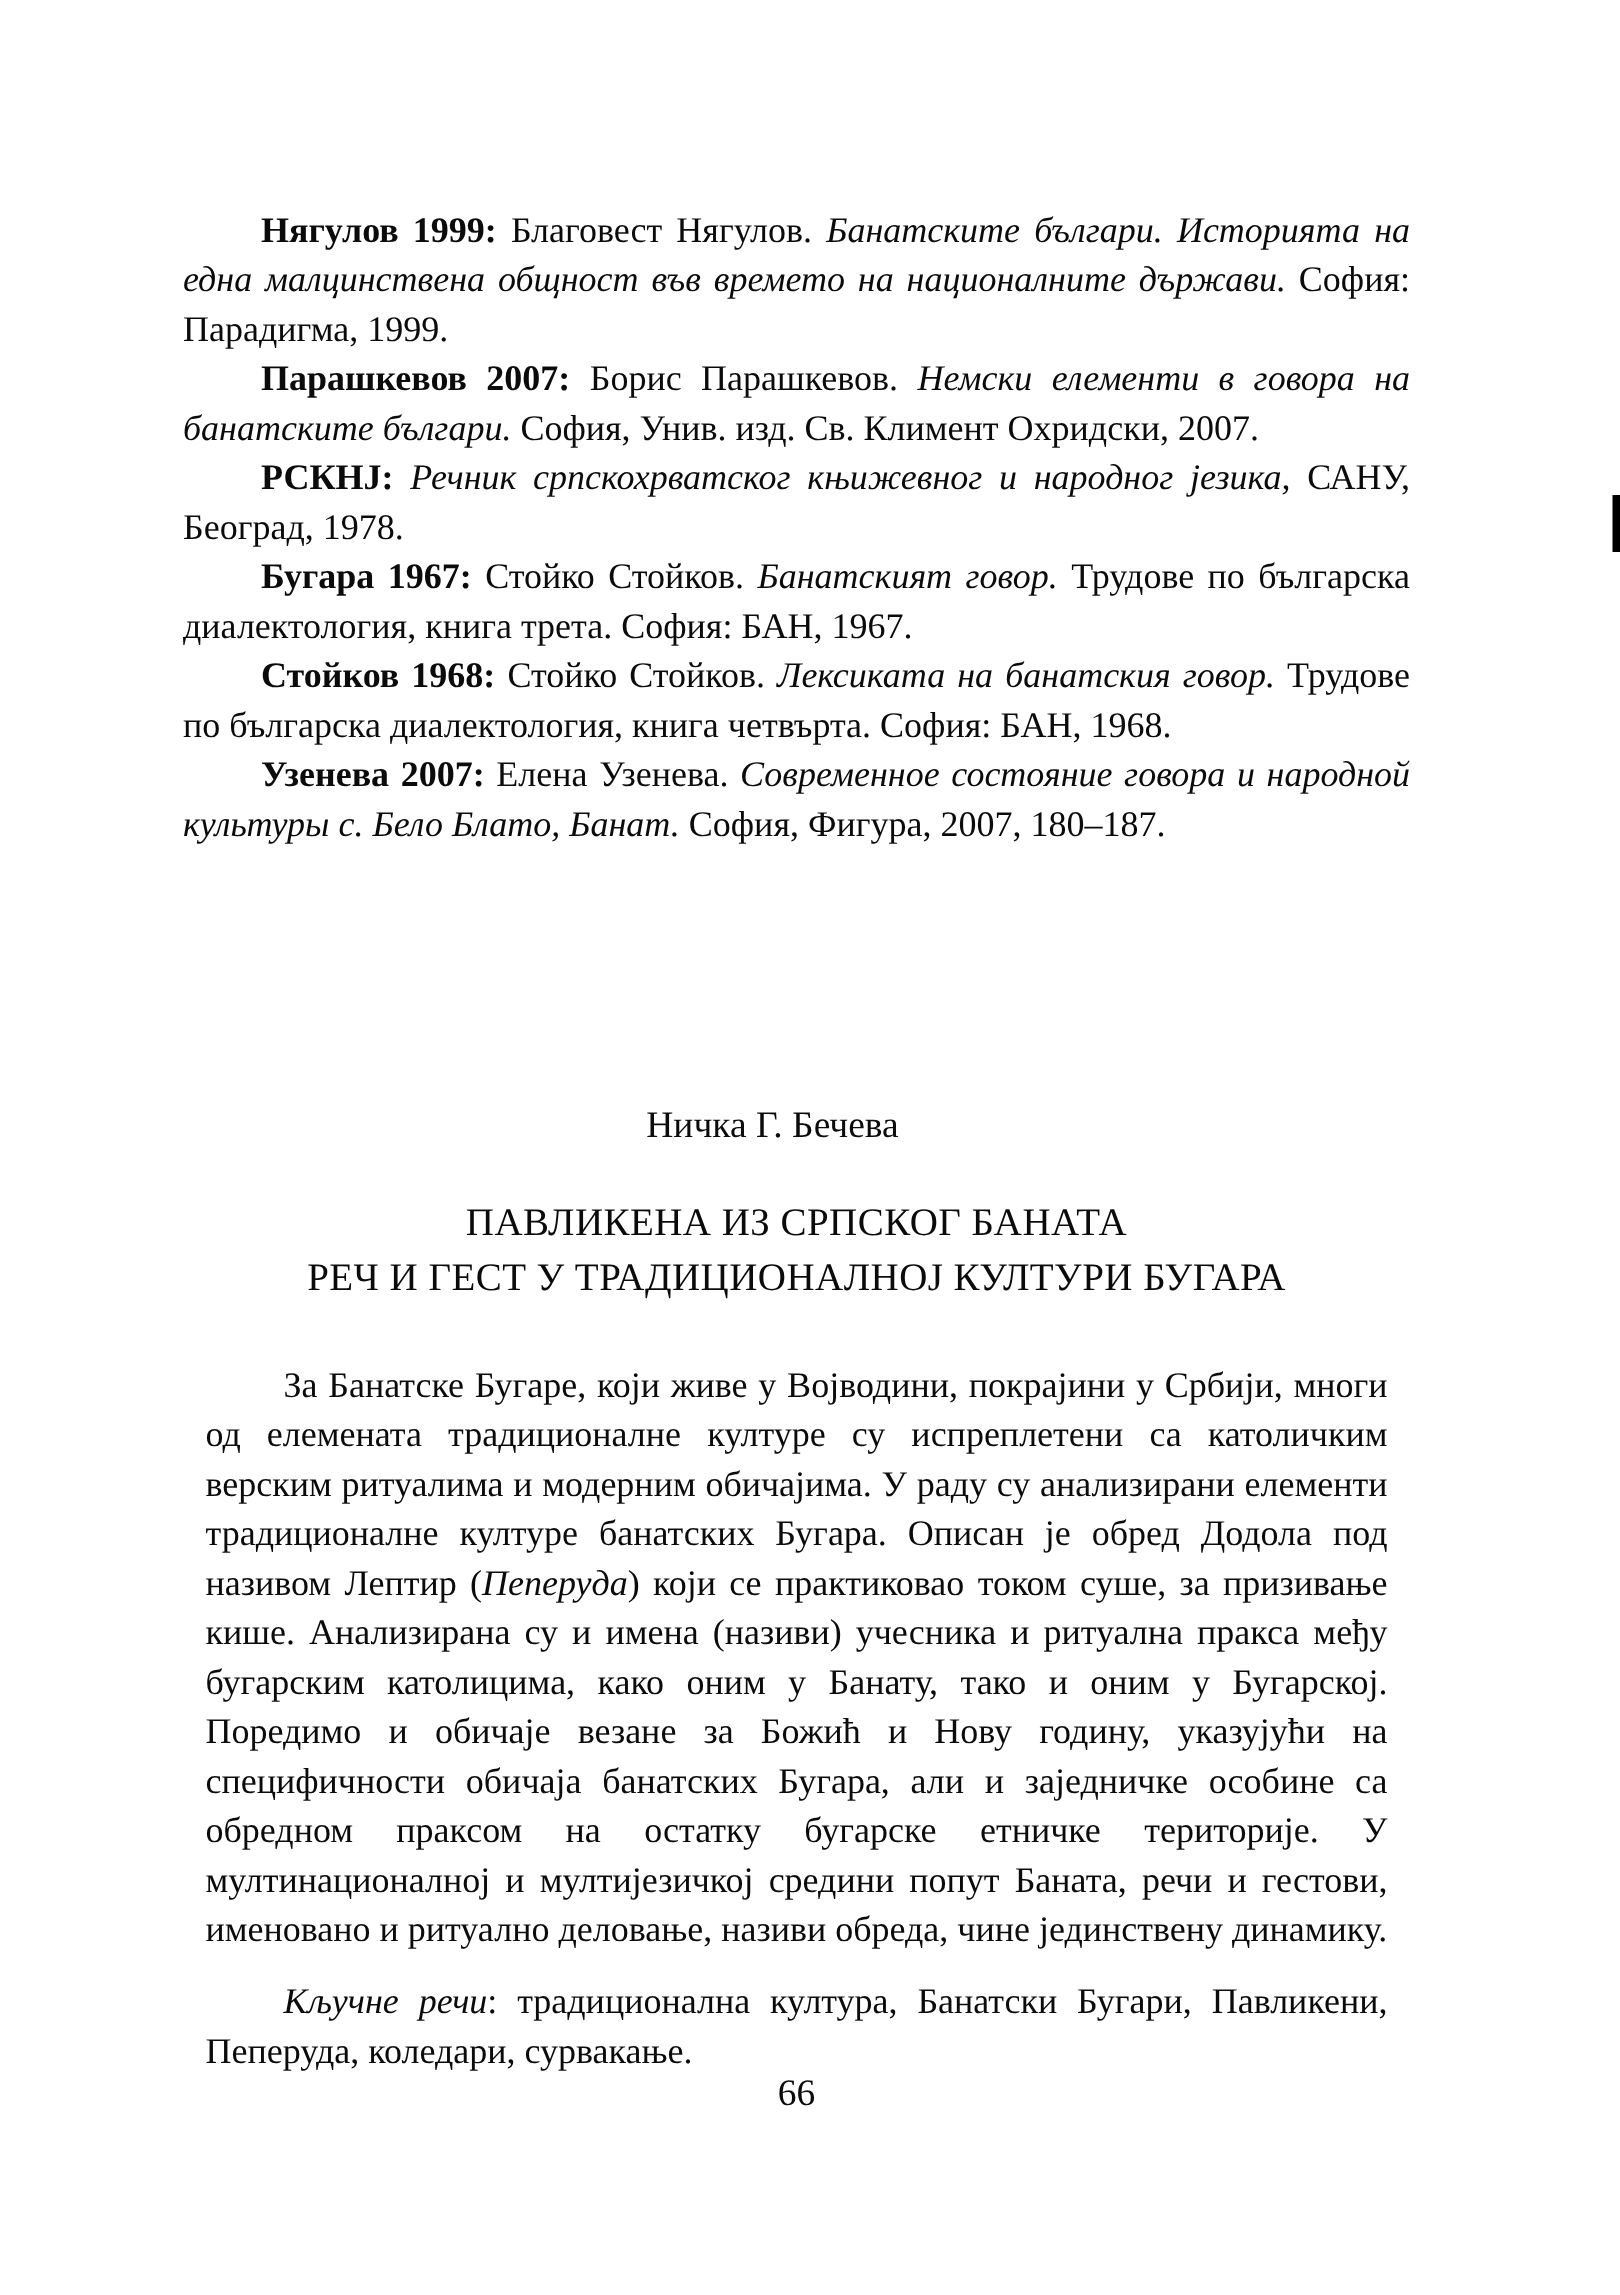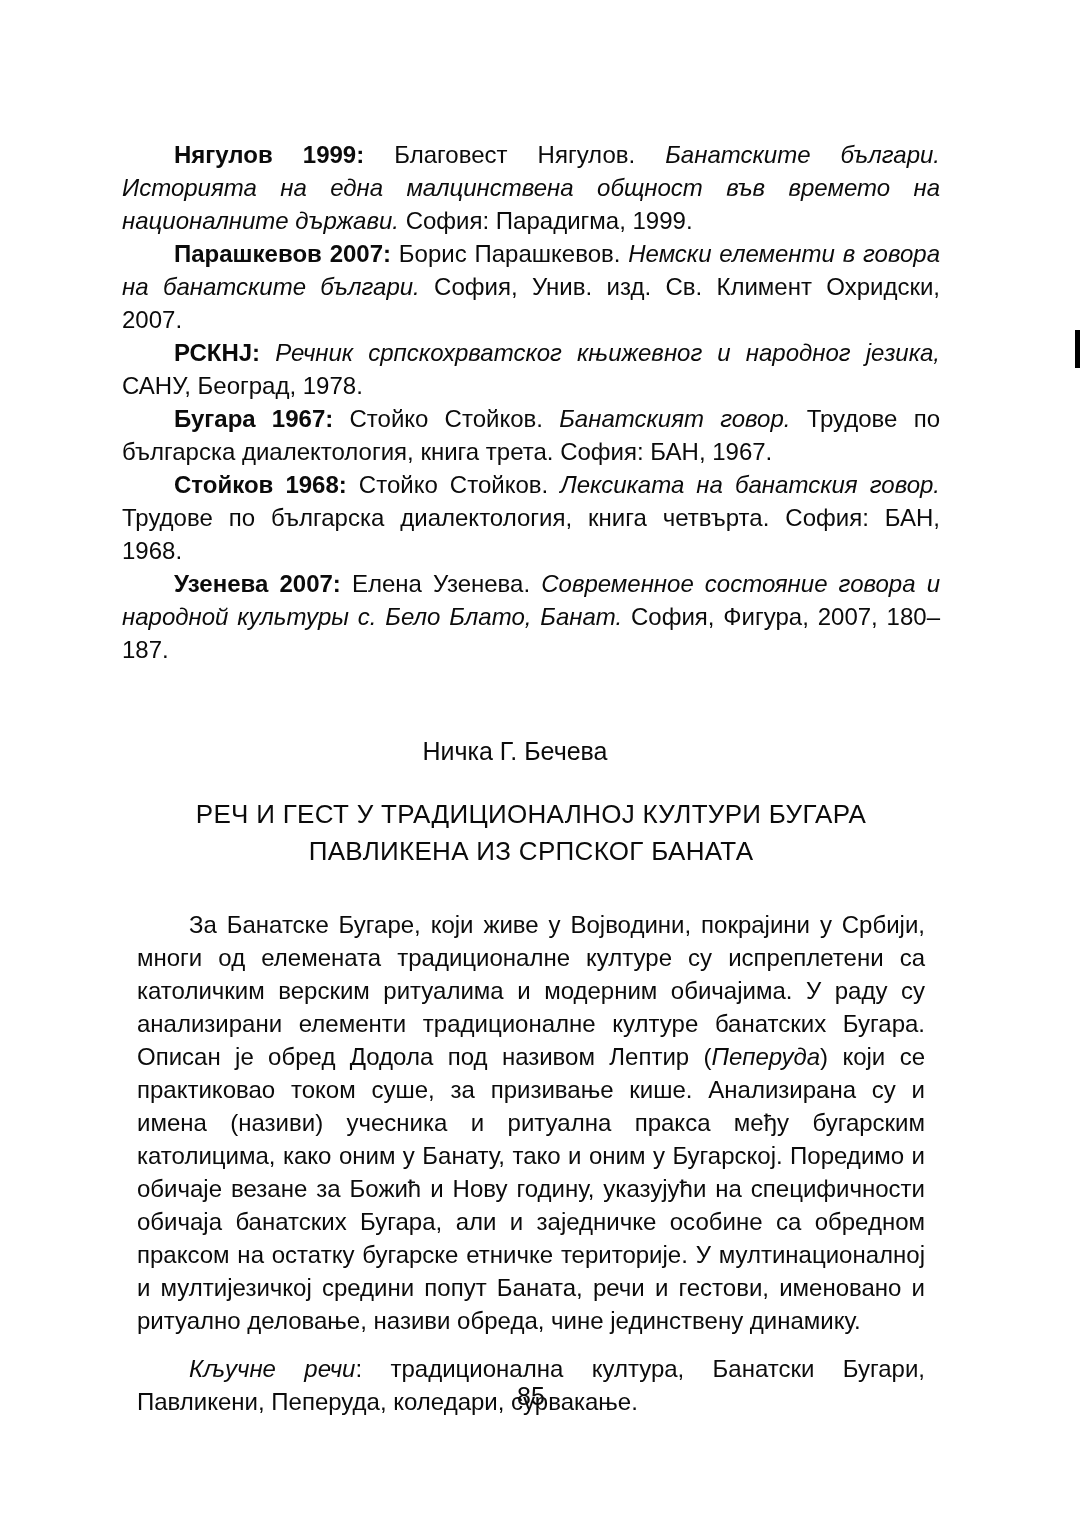--- a/index.html
+++ b/index.html
@@ -5,21 +5,21 @@
   html, body {
     margin: 0;
     padding: 0;
     background: #ffffff;
   }
   .page {
     position: relative;
     width: 1080px;
     height: 1530px;
     background: #ffffff;
-    font-family: Liberation Sans, sans-serif;
+    font-family: Liberation Serif, serif;
     color: #0b0b0b;
     overflow: hidden;
   }
   .refs-block {
     position: absolute;
     left: 122px;
     top: 138px;
     width: 818px;
   }
   p.ref {
@@ -102,30 +102,30 @@
       <span class="b">Стойков 1968:</span><span> Стойко Стойков. </span><span class="i">Лексиката на банатския говор.</span><span> Трудове по българска диалектология, книга четвърта. София: БАН, 1968.</span>
     </p>
     <p class="ref">
       <span class="b">Узенева 2007:</span><span> Елена Узенева. </span><span class="i">Современное состояние говора и народной культуры с. Бело Блато, Банат.</span><span> София, Фигура, 2007, 180–187.</span>
     </p>
   </div>
 
   <div class="author-block">Ничка Г. Бечева</div>
 
   <div class="title-block">
+    <div>ПАВЛИКЕНА ИЗ СРПСКОГ БАНАТА</div>
     <div>РЕЧ И ГЕСТ У ТРАДИЦИОНАЛНОЈ КУЛТУРИ БУГАРА</div>
-    <div>ПАВЛИКЕНА ИЗ СРПСКОГ БАНАТА</div>
   </div>
 
   <div class="body-block">
     <p class="abstract">
       <span>За Банатске Бугаре, који живе у Војводини, покрајини у Србији, многи од елемената традиционалне културе су испреплетени са католичким верским ритуалима и модерним обичајима. У раду су анализирани елементи традиционалне културе банатских Бугара. Описан је обред Додола под називом Лептир (</span><span class="i">Пеперуда</span><span>) који се практиковао током суше, за призивање кише. Анализирана су и имена (називи) учесника и ритуална пракса међу бугарским католицима, како оним у Банату, тако и оним у Бугарској. Поредимо и обичаје везане за Божић и Нову годину, указујући на специфичности обичаја банатских Бугара, али и заједничке особине са обредном праксом на остатку бугарске етничке територије. У мултинационалној и мултијезичкој средини попут Баната, речи и гестови, именовано и ритуално деловање, називи обреда, чине јединствену динамику.</span>
     </p>
     <p class="keywords">
       <span class="i">Кључне речи</span><span>: традиционална култура, Банатски Бугари, Павликени, Пеперуда, коледари, сурвакање.</span>
     </p>
   </div>
 
-  <div class="page-number">85</div>
+  <div class="page-number">66</div>
 
   <div class="scan-artifact"></div>
 
 </div>
 
 </body></html>

